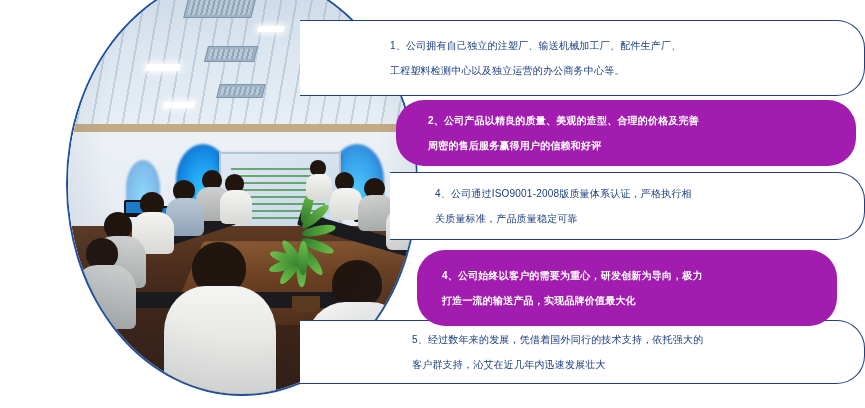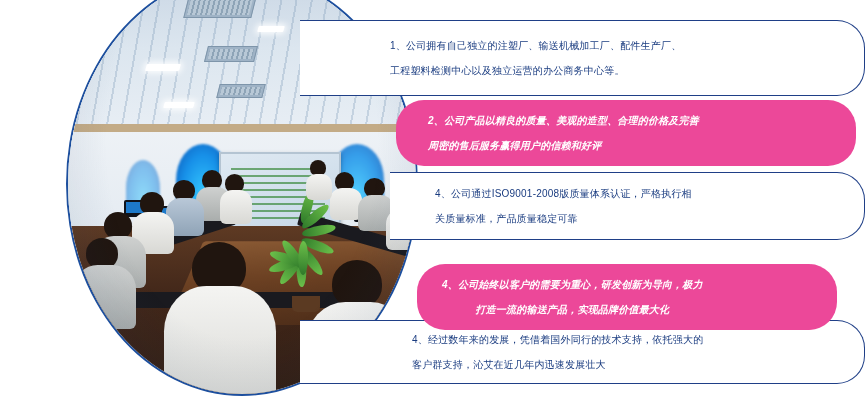--- a/index.html
+++ b/index.html
@@ -202,34 +202,33 @@
 
   .panel-light {
     background: #ffffff;
     border: 1px solid #1f3f87;
     border-left: none;
     border-radius: 0 28px 28px 0;
   }
   .panel-light .panel-text { color: #1a3c80; }
 
   .panel-dark {
-    background: #ec4899;
+    background: #a21caf;
     border-radius: 28px;
-    font-style: italic;
   }
   .panel-dark .panel-text {
     color: #ffffff;
     font-weight: bold;
   }
 
   
   #panel-1 { left: 300px; top: 20px;  width: 565px; height: 76px; padding-left: 90px; }
   #panel-2 { left: 396px; top: 100px; width: 460px; height: 66px; padding-left: 32px; z-index: 4; }
   #panel-3 { left: 390px; top: 172px; width: 475px; height: 68px; padding-left: 45px; }
-  #panel-4 { left: 417px; top: 264px; width: 420px; height: 66px; padding-left: 25px; z-index: 4; text-align: center; }
+  #panel-4 { left: 417px; top: 250px; width: 420px; height: 76px; padding-left: 25px; z-index: 4; }
   #panel-5 { left: 300px; top: 320px; width: 565px; height: 64px; padding-left: 112px; }
 
   
   .photo-wrap { z-index: 3; }
   #panel-2, #panel-4 { z-index: 4; }
 </style>
 </head>
 <body>
 
 <div id="stage">
@@ -354,17 +353,17 @@
     <div class="panel-text">4、公司通过ISO9001-2008版质量体系认证，严格执行相
 关质量标准，产品质量稳定可靠</div>
   </div>
 
   <div id="panel-4" class="panel panel-dark">
     <div class="panel-text">4、公司始终以客户的需要为重心，研发创新为导向，极力
 打造一流的输送产品，实现品牌价值最大化</div>
   </div>
 
   <div id="panel-5" class="panel panel-light">
-    <div class="panel-text">4、经过数年来的发展，凭借着国外同行的技术支持，依托强大的
+    <div class="panel-text">5、经过数年来的发展，凭借着国外同行的技术支持，依托强大的
 客户群支持，沁艾在近几年内迅速发展壮大</div>
   </div>
 
 </div>
 
 </body></html>

